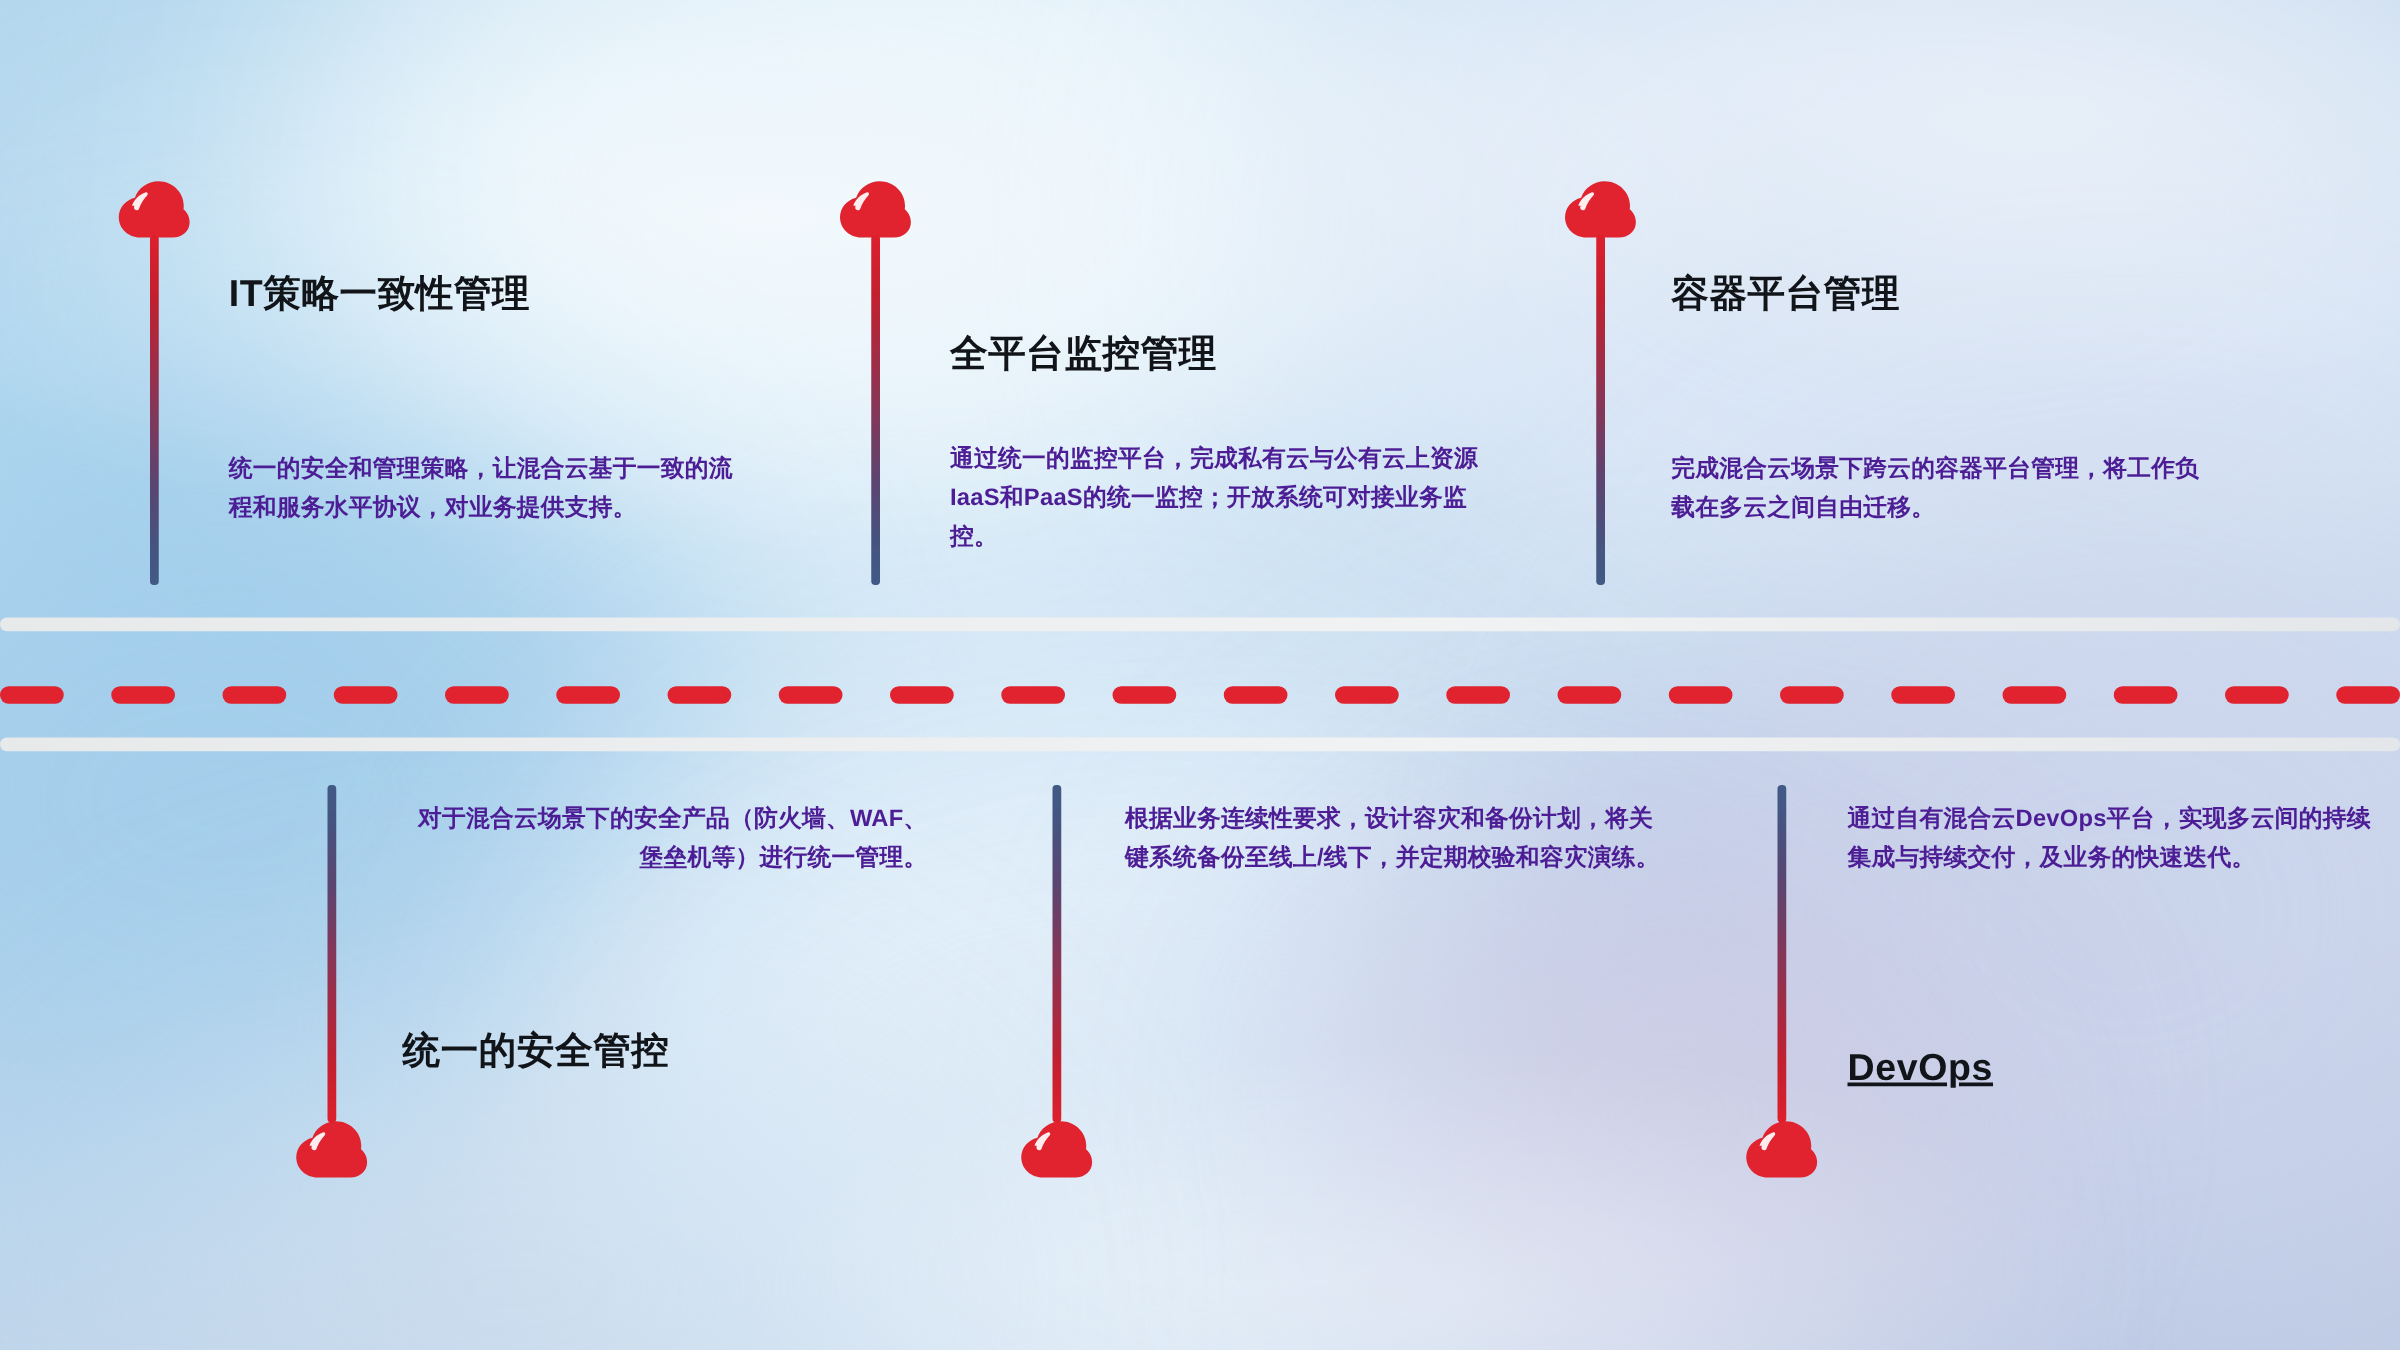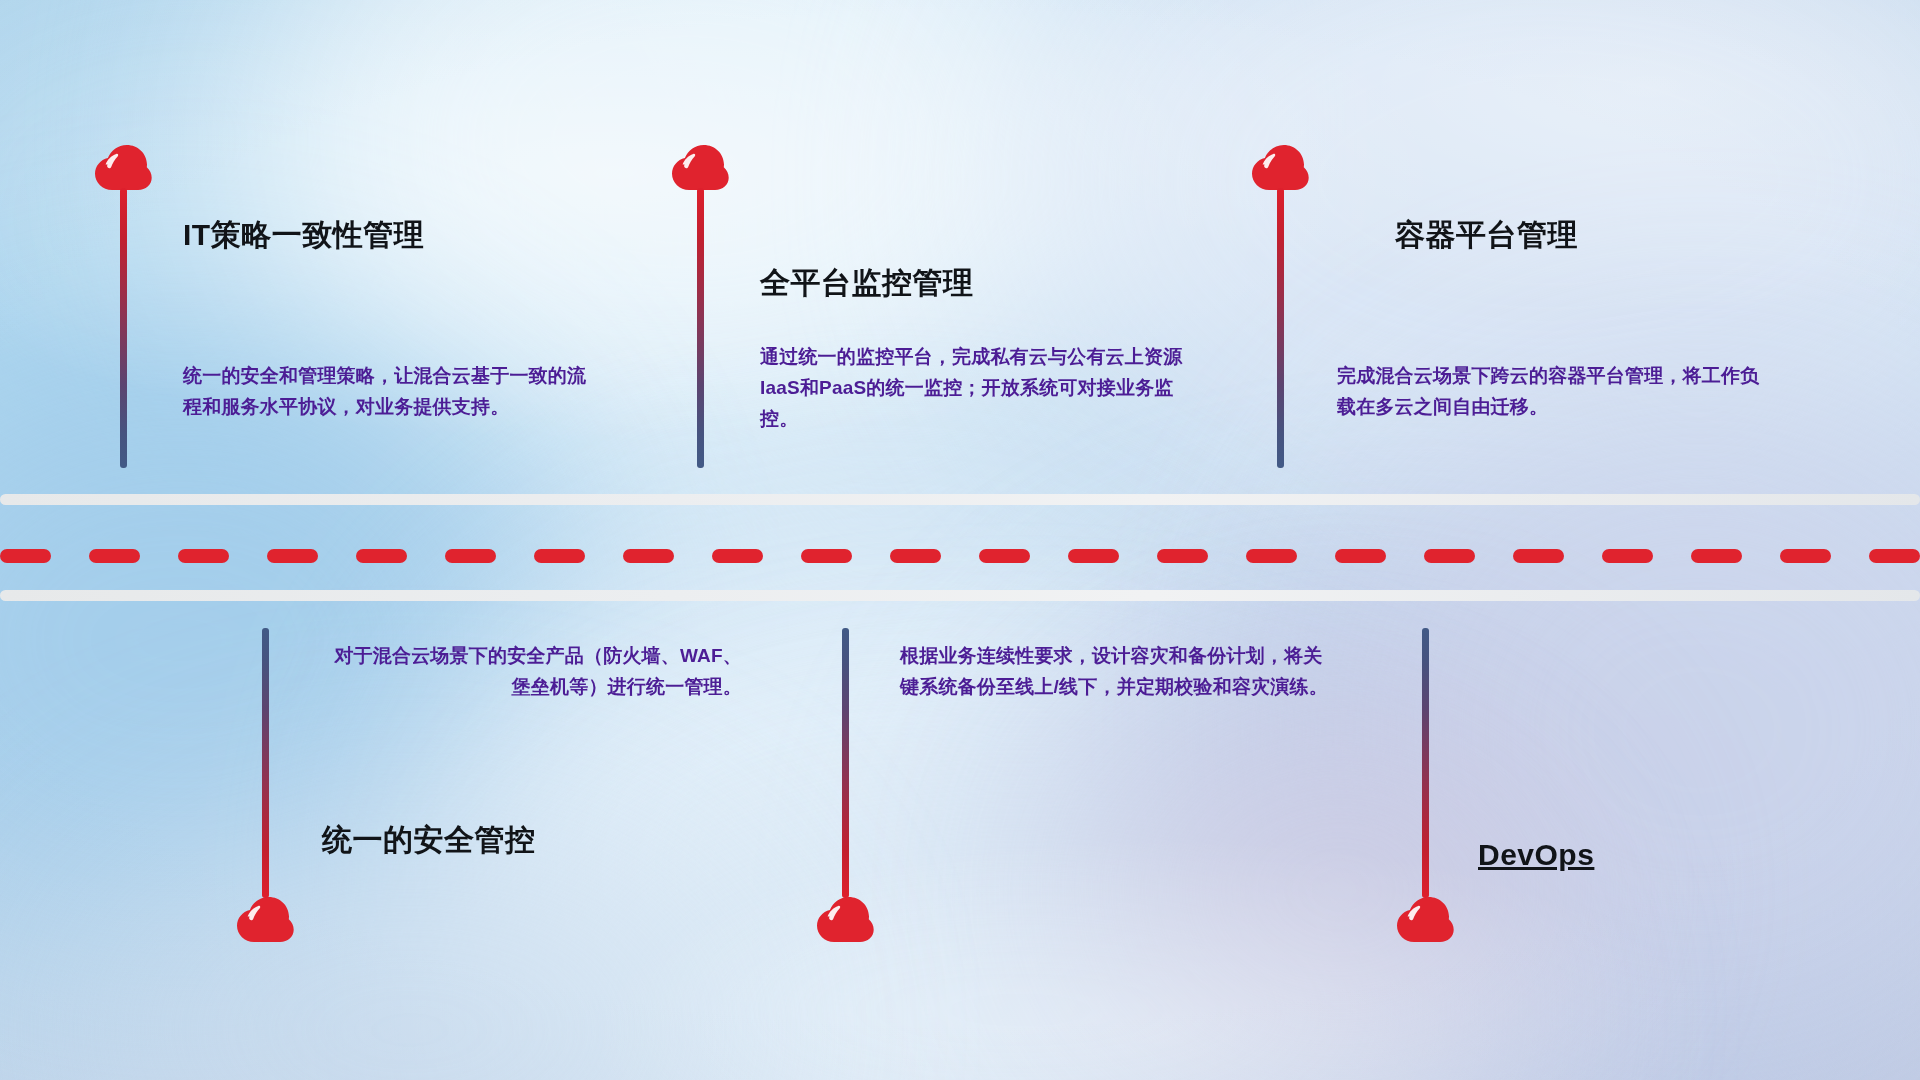--- a/index.html
+++ b/index.html
@@ -109,32 +109,32 @@
 
   <div class="marker" id="top-marker-1" style="left: 0px; top: 0px; width: 1920px; height: 1080px; pointer-events: none;">
     <div class="cloud" style="left: 669px; top: 140px;">
       <svg viewBox="0 0 62 52" xmlns="http://www.w3.org/2000/svg">
         <path d="M20 50c-9.4 0-17-7.2-17-16.2 0-7.6 5.5-14 12.9-15.7C18.6 10.6 26 5 34.8 5 45.9 5 55 13.7 55 24.6c0 .9-.1 1.8-.2 2.7 3.1 2.6 4.9 6.4 4.9 10.5 0 7.3-6 12.2-13.6 12.2H20z" fill="#e0232e"></path>
         <path d="M13.6 24.6c1.6-4.9 5.6-8.8 10.6-10.6 1.6-.6 2.7.9 1.6 2.2-3.1 3.4-5.3 6.9-6.6 10.8-.6 1.7-2.6 1.5-3.4.6-.9-.9-.8-2-.2-3z" fill="#ffffff" opacity="0.92"></path>
       </svg>
     </div>
     <div class="stem stem-down" style="left: 697px; top: 188px; height: 280px;"></div>
     <div class="m-title" style="left: 760px; top: 215px; margin-top: 48px;">全平台监控管理</div>
-    <div class="m-desc" style="left: 760px; top: 341px; width: 440px;">通过统一的监控平台，完成私有云与公有云上资源IaaS和PaaS的统一监控；开放系统可对接业务监控。</div>
+    <div class="m-desc" style="left: 760px; top: 352px; width: 440px;">通过统一的监控平台，完成私有云与公有云上资源IaaS和PaaS的统一监控；开放系统可对接业务监控。</div>
   </div>
 
   <div class="marker" id="top-marker-2" style="left: 0px; top: 0px; width: 1920px; height: 1080px; pointer-events: none;">
     <div class="cloud" style="left: 1249px; top: 140px;">
       <svg viewBox="0 0 62 52" xmlns="http://www.w3.org/2000/svg">
         <path d="M20 50c-9.4 0-17-7.2-17-16.2 0-7.6 5.5-14 12.9-15.7C18.6 10.6 26 5 34.8 5 45.9 5 55 13.7 55 24.6c0 .9-.1 1.8-.2 2.7 3.1 2.6 4.9 6.4 4.9 10.5 0 7.3-6 12.2-13.6 12.2H20z" fill="#e0232e"></path>
         <path d="M13.6 24.6c1.6-4.9 5.6-8.8 10.6-10.6 1.6-.6 2.7.9 1.6 2.2-3.1 3.4-5.3 6.9-6.6 10.8-.6 1.7-2.6 1.5-3.4.6-.9-.9-.8-2-.2-3z" fill="#ffffff" opacity="0.92"></path>
       </svg>
     </div>
     <div class="stem stem-down" style="left: 1277px; top: 188px; height: 280px;"></div>
-    <div class="m-title" style="left: 1395px; top: 215px;">容器平台管理</div>
+    <div class="m-title" style="left: 1337px; top: 215px;">容器平台管理</div>
     <div class="m-desc" style="left: 1337px; top: 360px; width: 430px;">完成混合云场景下跨云的容器平台管理，将工作负载在多云之间自由迁移。</div>
   </div>
 
   <div class="marker" id="bot-marker-0" style="left: 0px; top: 0px; width: 1920px; height: 1080px; pointer-events: none;">
     <div class="cloud" style="left: 234px; top: 892px;">
       <svg viewBox="0 0 62 52" xmlns="http://www.w3.org/2000/svg">
         <path d="M20 50c-9.4 0-17-7.2-17-16.2 0-7.6 5.5-14 12.9-15.7C18.6 10.6 26 5 34.8 5 45.9 5 55 13.7 55 24.6c0 .9-.1 1.8-.2 2.7 3.1 2.6 4.9 6.4 4.9 10.5 0 7.3-6 12.2-13.6 12.2H20z" fill="#e0232e"></path>
         <path d="M13.6 24.6c1.6-4.9 5.6-8.8 10.6-10.6 1.6-.6 2.7.9 1.6 2.2-3.1 3.4-5.3 6.9-6.6 10.8-.6 1.7-2.6 1.5-3.4.6-.9-.9-.8-2-.2-3z" fill="#ffffff" opacity="0.92"></path>
       </svg>
     </div>
@@ -156,15 +156,16 @@
 
   <div class="marker" id="bot-marker-2" style="left: 0px; top: 0px; width: 1920px; height: 1080px; pointer-events: none;">
     <div class="cloud" style="left: 1394px; top: 892px;">
       <svg viewBox="0 0 62 52" xmlns="http://www.w3.org/2000/svg">
         <path d="M20 50c-9.4 0-17-7.2-17-16.2 0-7.6 5.5-14 12.9-15.7C18.6 10.6 26 5 34.8 5 45.9 5 55 13.7 55 24.6c0 .9-.1 1.8-.2 2.7 3.1 2.6 4.9 6.4 4.9 10.5 0 7.3-6 12.2-13.6 12.2H20z" fill="#e0232e"></path>
         <path d="M13.6 24.6c1.6-4.9 5.6-8.8 10.6-10.6 1.6-.6 2.7.9 1.6 2.2-3.1 3.4-5.3 6.9-6.6 10.8-.6 1.7-2.6 1.5-3.4.6-.9-.9-.8-2-.2-3z" fill="#ffffff" opacity="0.92"></path>
       </svg>
     </div>
     <div class="stem stem-up" style="left: 1422px; top: 628px; height: 270px;"></div>
     <div class="m-title" style="left: 1478px; top: 838px; text-decoration: underline;">DevOps</div>
+    <div class="m-desc" style="left: 1478px; top: 640px; width: 420px;">通过自有混合云DevOps平台，实现多云间的持续集成与持续交付，及业务的快速迭代。</div>
   </div>
 
 </div>
 
 </body></html>

